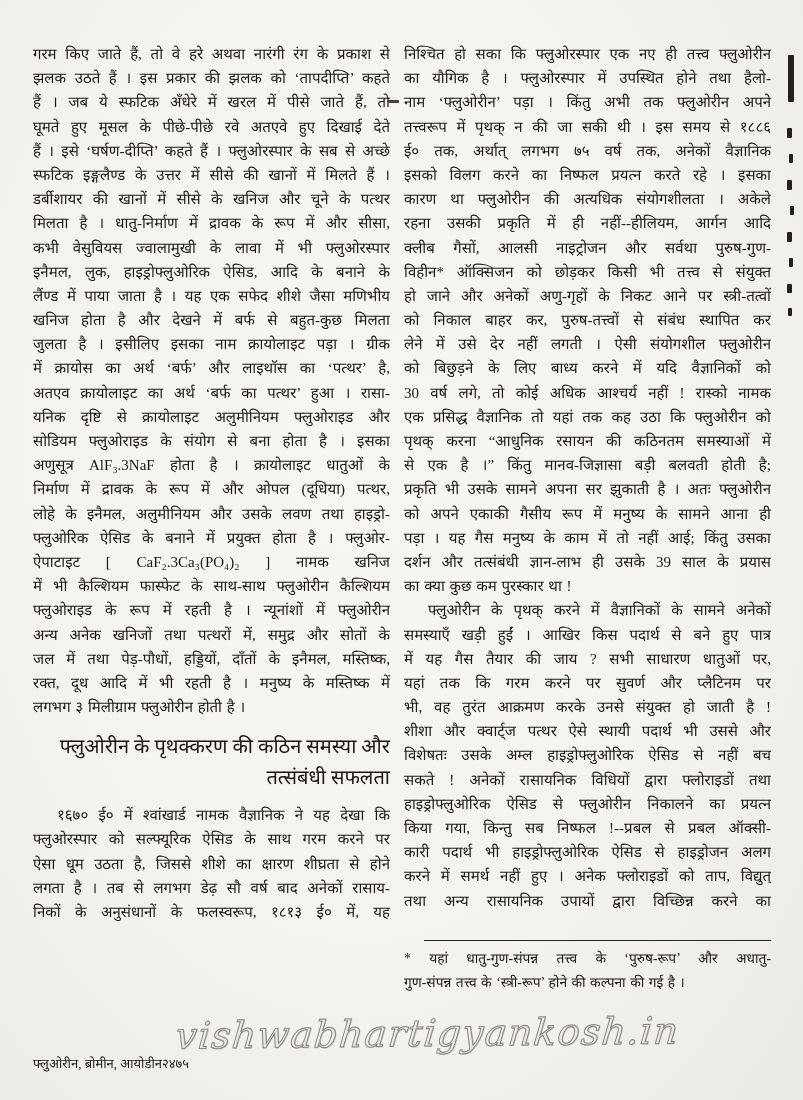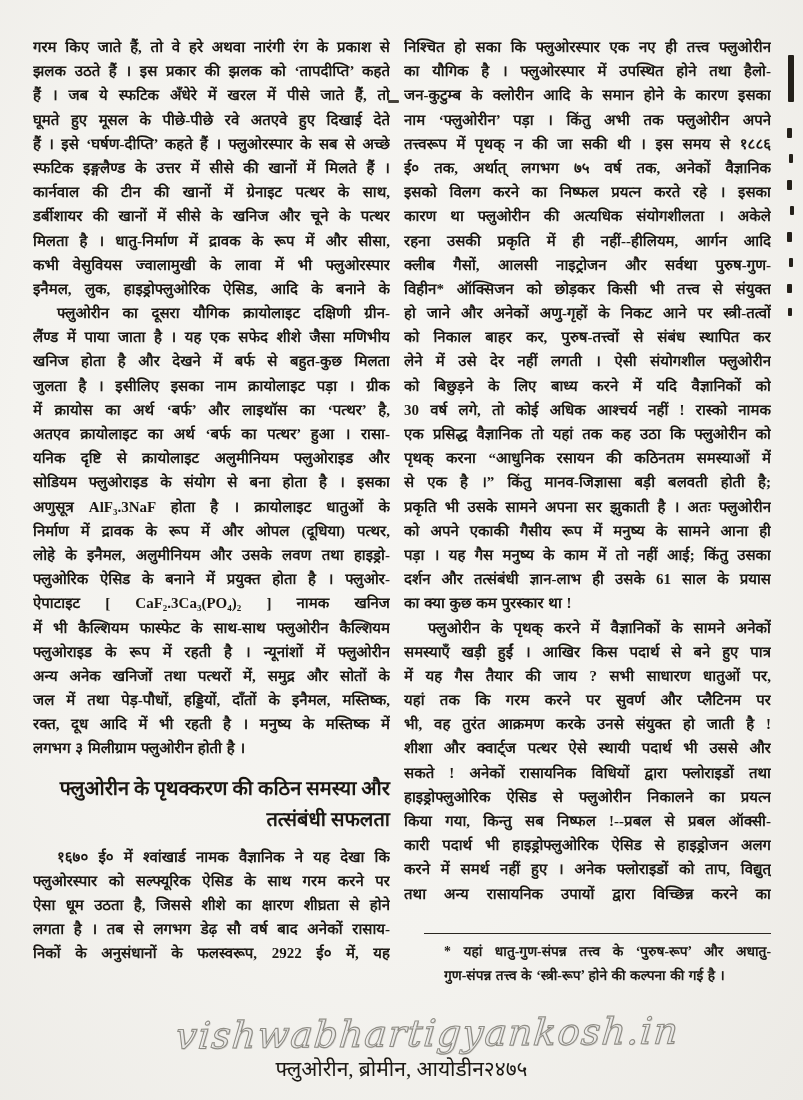--- a/index.html
+++ b/index.html
@@ -7,42 +7,42 @@
   body{
     width:803px;height:1100px;
     background:#e8e7e3;
     font-family:"Liberation Serif","DejaVu Serif",serif;
   }
   .sheet{
     position:relative;width:803px;height:1100px;overflow:hidden;
     background:radial-gradient(ellipse at 45% 40%, #f7f6f3 0%, var(--paper) 55%, #eceae5 100%);
     color:var(--ink);
   }
-  .col{position:absolute;top:35px;font-weight:bold;}
+  .col{position:absolute;top:42px;}
   .col-left{left:33px;width:357px;}
   .col-right{left:404px;width:367px;}
   .para{margin:0;}
   .tl{
     font-size:15px;line-height:24.2px;height:24.2px;overflow:hidden;
     text-align:justify;text-align-last:justify;
     word-spacing:1px;white-space:normal;
   }
   .tl.ind{padding-left:24px;}
   .tl.short{text-align-last:left;}
   .section-heading{
     margin:12px 0 10px 0;text-align:right;
     font-size:20px;line-height:31px;
   }
   .footnote{margin-top:27px;}
   .footnote-rule{border:0;border-top:1.6px solid #2a2620;margin:0 0 6px 20px;}
-  .footnote .tl{font-size:13.8px;line-height:24px;height:24px;margin-left:40px;}
+  .footnote .tl{font-size:13.8px;line-height:24px;height:24px;}
   .page-footer{
     position:absolute;left:33px;right:33px;top:1054px;
-    display:flex;justify-content:center;align-items:baseline;
-    font-size:21px;
+    display:flex;justify-content:flex-start;align-items:baseline;
+    font-size:13px;
   }
   .watermark{
     position:absolute;left:176px;top:1012px;width:500px;
     font-family:"DejaVu Serif","Liberation Serif",serif;
     font-style:italic;font-size:37px;letter-spacing:1.5px;
     color:rgba(255,255,255,0.5);
     -webkit-text-stroke:1.1px rgba(125,122,114,0.85);
     text-shadow:1px 1px 0 rgba(120,117,110,0.25);
     transform:rotate(-0.6deg) skewX(-6deg);
     pointer-events:none;white-space:nowrap;
@@ -65,28 +65,26 @@
 <div class="sheet">
 
   <div class="col col-left">
     <div class="para">
         <div class="tl">गरम किए जाते हैं, तो वे हरे अथवा नारंगी रंग के प्रकाश से</div>
         <div class="tl">झलक उठते हैं । इस प्रकार की झलक को ‘तापदीप्ति’ कहते</div>
         <div class="tl">हैं । जब ये स्फटिक अँधेरे में खरल में पीसे जाते हैं, तो</div>
         <div class="tl">घूमते हुए मूसल के पीछे-पीछे रवे अतएवे हुए दिखाई देते</div>
         <div class="tl">हैं । इसे ‘घर्षण-दीप्ति’ कहते हैं । फ्लुओरस्पार के सब से अच्छे</div>
         <div class="tl">स्फटिक इङ्गलैण्ड के उत्तर में सीसे की खानों में मिलते हैं ।</div>
-        <div class="tl">कार्नवाल की टीन की खानों में ग्रेनाइट पत्थर के साथ,</div>
         <div class="tl">डर्बीशायर की खानों में सीसे के खनिज और चूने के पत्थर</div>
         <div class="tl">मिलता है । धातु-निर्माण में द्रावक के रूप में और सीसा,</div>
         <div class="tl">कभी वेसुवियस ज्वालामुखी के लावा में भी फ्लुओरस्पार</div>
         <div class="tl">इनैमल, लुक, हाइड्रोफ्लुओरिक ऐसिड, आदि के बनाने के</div>
       </div>
     <div class="para">
-        <div class="tl ind">फ्लुओरीन का दूसरा यौगिक क्रायोलाइट दक्षिणी ग्रीन-</div>
         <div class="tl">लैंण्ड में पाया जाता है । यह एक सफेद शीशे जैसा मणिभीय</div>
         <div class="tl">खनिज होता है और देखने में बर्फ से बहुत-कुछ मिलता</div>
         <div class="tl">जुलता है । इसीलिए इसका नाम क्रायोलाइट पड़ा । ग्रीक</div>
         <div class="tl">में क्रायोस का अर्थ ‘बर्फ’ और लाइथॉस का ‘पत्थर’ है,</div>
         <div class="tl">अतएव क्रायोलाइट का अर्थ ‘बर्फ का पत्थर’ हुआ । रासा-</div>
         <div class="tl">यनिक दृष्टि से क्रायोलाइट अलुमीनियम फ्लुओराइड और</div>
         <div class="tl">सोडियम फ्लुओराइड के संयोग से बना होता है । इसका</div>
         <div class="tl">अणुसूत्र AlF₃.3NaF होता है । क्रायोलाइट धातुओं के</div>
         <div class="tl">निर्माण में द्रावक के रूप में और ओपल (दूधिया) पत्थर,</div>
         <div class="tl">लोहे के इनैमल, अलुमीनियम और उसके लवण तथा हाइड्रो-</div>
@@ -101,58 +99,58 @@
       </div>
     <div class="section-heading">
       <div>फ्लुओरीन के पृथक्करण की कठिन समस्या और</div>
       <div>तत्संबंधी सफलता</div>
     </div>
     <div class="para">
         <div class="tl ind">१६७० ई० में श्वांखार्ड नामक वैज्ञानिक ने यह देखा कि</div>
         <div class="tl">फ्लुओरस्पार को सल्फ्यूरिक ऐसिड के साथ गरम करने पर</div>
         <div class="tl">ऐसा धूम उठता है, जिससे शीशे का क्षारण शीघ्रता से होने</div>
         <div class="tl">लगता है । तब से लगभग डेढ़ सौ वर्ष बाद अनेकों रासाय-</div>
-        <div class="tl">निकों के अनुसंधानों के फलस्वरूप, 2922 ई० में, यह</div>
+        <div class="tl">निकों के अनुसंधानों के फलस्वरूप, १८१३ ई० में, यह</div>
       </div>
   </div>
 
   <div class="col col-right">
     <div class="para">
         <div class="tl">निश्चित हो सका कि फ्लुओरस्पार एक नए ही तत्त्व फ्लुओरीन</div>
         <div class="tl">का यौगिक है । फ्लुओरस्पार में उपस्थित होने तथा हैलो-</div>
-        <div class="tl">जन-कुटुम्ब के क्लोरीन आदि के समान होने के कारण इसका</div>
         <div class="tl">नाम ‘फ्लुओरीन’ पड़ा ।  किंतु अभी तक फ्लुओरीन अपने</div>
         <div class="tl">तत्त्वरूप में पृथक् न की जा सकी थी । इस समय से १८८६</div>
         <div class="tl">ई० तक, अर्थात् लगभग ७५ वर्ष तक, अनेकों वैज्ञानिक</div>
         <div class="tl">इसको विलग करने का निष्फल प्रयत्न करते रहे । इसका</div>
         <div class="tl">कारण था फ्लुओरीन की अत्यधिक संयोगशीलता । अकेले</div>
         <div class="tl">रहना उसकी प्रकृति में ही नहीं--हीलियम, आर्गन आदि</div>
         <div class="tl">क्लीब गैसों, आलसी नाइट्रोजन और सर्वथा पुरुष-गुण-</div>
         <div class="tl">विहीन* ऑक्सिजन को छोड़कर किसी भी तत्त्व से संयुक्त</div>
         <div class="tl">हो जाने और अनेकों अणु-गृहों के निकट आने पर स्त्री-तत्वों</div>
         <div class="tl">को निकाल बाहर कर, पुरुष-तत्त्वों से संबंध स्थापित कर</div>
         <div class="tl">लेने में उसे देर नहीं लगती ।  ऐसी संयोगशील फ्लुओरीन</div>
         <div class="tl">को बिछुड़ने के लिए बाध्य करने में यदि वैज्ञानिकों को</div>
         <div class="tl">30 वर्ष लगे, तो कोई अधिक आश्चर्य नहीं ! रास्को नामक</div>
         <div class="tl">एक प्रसिद्ध वैज्ञानिक तो यहां तक कह उठा कि फ्लुओरीन को</div>
         <div class="tl">पृथक् करना “आधुनिक रसायन की कठिनतम समस्याओं में</div>
         <div class="tl">से एक है ।” किंतु मानव-जिज्ञासा बड़ी बलवती होती है;</div>
         <div class="tl">प्रकृति भी उसके सामने अपना सर झुकाती है । अतः फ्लुओरीन</div>
         <div class="tl">को अपने एकाकी गैसीय रूप में मनुष्य के सामने आना ही</div>
         <div class="tl">पड़ा । यह गैस मनुष्य के काम में तो नहीं आई; किंतु उसका</div>
-        <div class="tl">दर्शन और तत्संबंधी ज्ञान-लाभ ही उसके 61 साल के प्रयास</div>
+        <div class="tl">दर्शन और तत्संबंधी ज्ञान-लाभ ही उसके 39 साल के प्रयास</div>
         <div class="tl short">का क्या कुछ कम पुरस्कार था !</div>
       </div>
     <div class="para">
         <div class="tl ind">फ्लुओरीन के पृथक् करने में वैज्ञानिकों के सामने अनेकों</div>
         <div class="tl">समस्याएँ खड़ी हुईं । आखिर किस पदार्थ से बने हुए पात्र</div>
         <div class="tl">में यह गैस तैयार की जाय ? सभी साधारण धातुओं पर,</div>
         <div class="tl">यहां तक कि गरम करने पर सुवर्ण और प्लैटिनम पर</div>
         <div class="tl">भी, वह तुरंत आक्रमण करके उनसे संयुक्त हो जाती है !</div>
         <div class="tl">शीशा और क्वार्ट्ज पत्थर ऐसे स्थायी पदार्थ भी उससे और</div>
+        <div class="tl">विशेषतः उसके अम्ल हाइड्रोफ्लुओरिक ऐसिड से नहीं बच</div>
         <div class="tl">सकते ! अनेकों रासायनिक विधियों द्वारा फ्लोराइडों तथा</div>
         <div class="tl">हाइड्रोफ्लुओरिक ऐसिड से फ्लुओरीन निकालने का प्रयत्न</div>
         <div class="tl">किया गया, किन्तु सब निष्फल !--प्रबल से प्रबल ऑक्सी-</div>
         <div class="tl">कारी पदार्थ भी हाइड्रोफ्लुओरिक ऐसिड से हाइड्रोजन अलग</div>
         <div class="tl">करने में समर्थ नहीं हुए । अनेक फ्लोराइडों को ताप, विद्युत्</div>
         <div class="tl">तथा अन्य रासायनिक उपायों द्वारा विच्छिन्न करने का</div>
       </div>
     <div class="footnote">
       <hr class="footnote-rule">
       <div>

